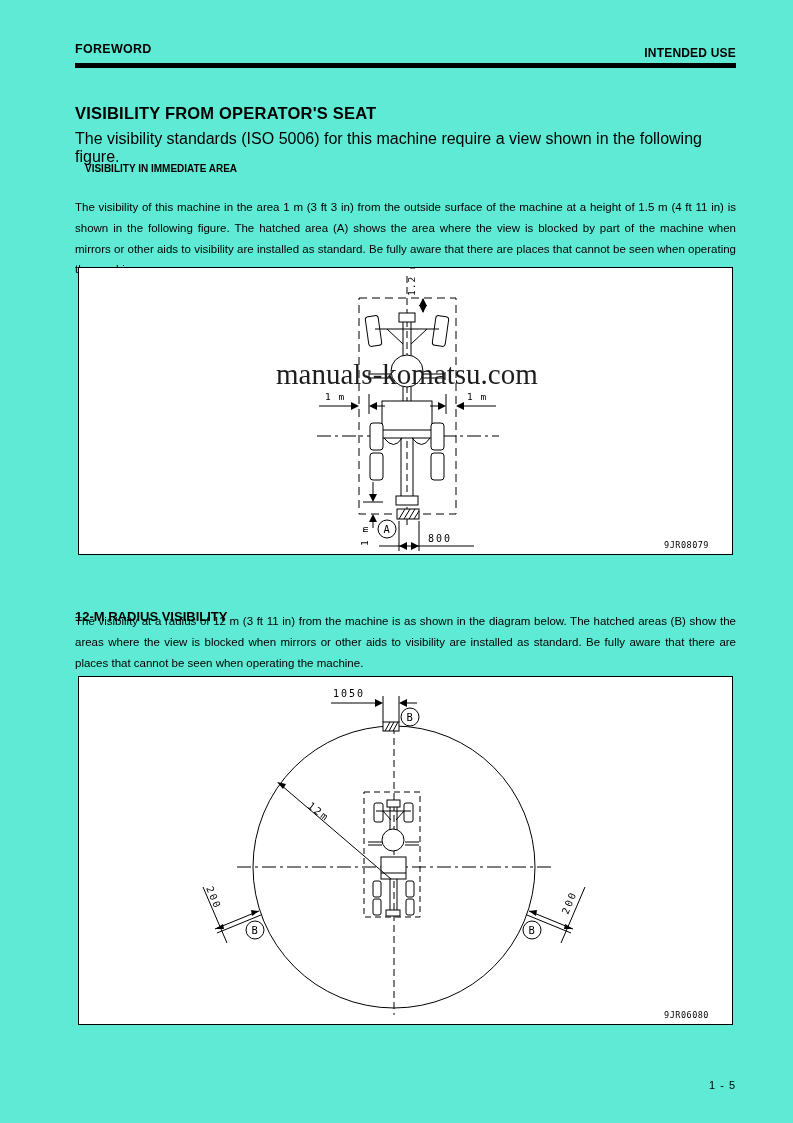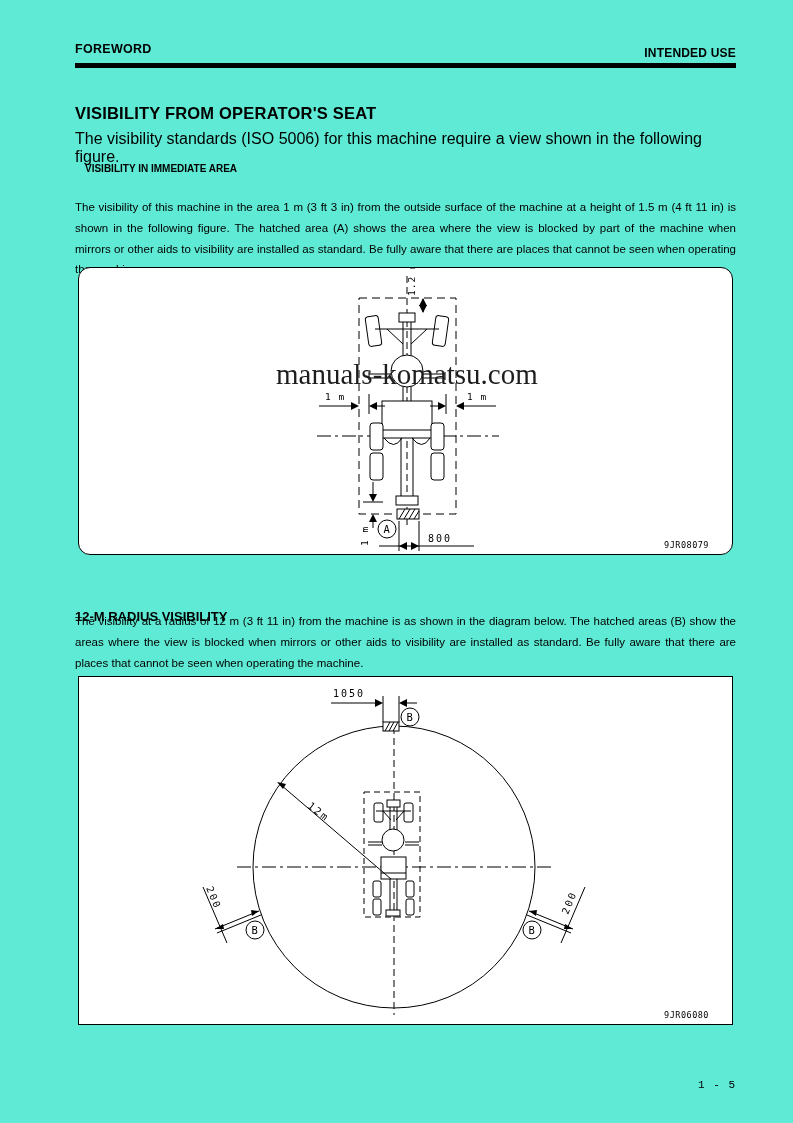--- a/index.html
+++ b/index.html
@@ -7,27 +7,27 @@
         font-family:"Liberation Sans",sans-serif;color:#000;overflow:hidden;padding-left:12px;}
   .abs{position:absolute;}
   .hdr-left{left:75px;top:42px;font-size:12.5px;font-weight:bold;letter-spacing:.3px;}
   .hdr-right{left:75px;top:46px;width:661px;text-align:right;font-size:12px;font-weight:bold;letter-spacing:.2px;}
   .hdr-rule{left:75px;top:63px;width:661px;height:5px;background:#000;}
   .main-title{left:75px;top:104px;font-size:16.5px;font-weight:bold;letter-spacing:.2px;}
   .intro{left:75px;top:130px;width:661px;font-size:16px;}
   .h2a{left:58px;top:163px;font-size:10px;font-weight:bold;margin-left:27px;}
   .p2{left:75px;top:181px;width:661px;font-size:11.5px;line-height:20.8px;text-align:justify;margin-top:16px;}
   .figbox{border:1px solid #000;background:#fff;}
-  .fig1{left:78px;top:267px;width:653px;height:286px;border-radius:12px;}
+  .fig1{left:78px;top:267px;width:653px;height:286px;}
   .h3a{left:75px;top:592px;font-size:13px;font-weight:bold;margin-top:17px;}
   .p3{left:75px;top:611px;width:661px;font-size:11.5px;line-height:21px;text-align:justify;}
   .fig2{left:78px;top:676px;width:653px;height:347px;}
   .watermark{left:276px;top:358px;font-size:29px;font-weight:400;
              font-family:"Liberation Serif",serif;color:#1d1d1d;white-space:nowrap;}
-  .pageno{left:75px;top:1079px;width:661px;text-align:right;font-size:11px;letter-spacing:1px;font-family:Liberation Mono, monospace;}
+  .pageno{left:75px;top:1079px;width:661px;text-align:right;font-size:11px;letter-spacing:1px;}
   svg{display:block;}
   svg text{fill:#000;font-family:"DejaVu Sans Mono",monospace;}
   .dim{font-size:10px;letter-spacing:2px;}
   .dimS{font-size:9.5px;letter-spacing:1px;}
   .lblA{font-size:10.5px;letter-spacing:0;}
   .code{font-size:8.5px;letter-spacing:.5px;}
   .ln{stroke:#000;stroke-width:1;fill:none;}
   .fillw{fill:#fff;stroke:#000;stroke-width:1;}
   .arr{fill:#000;stroke:none;}
 </style>

